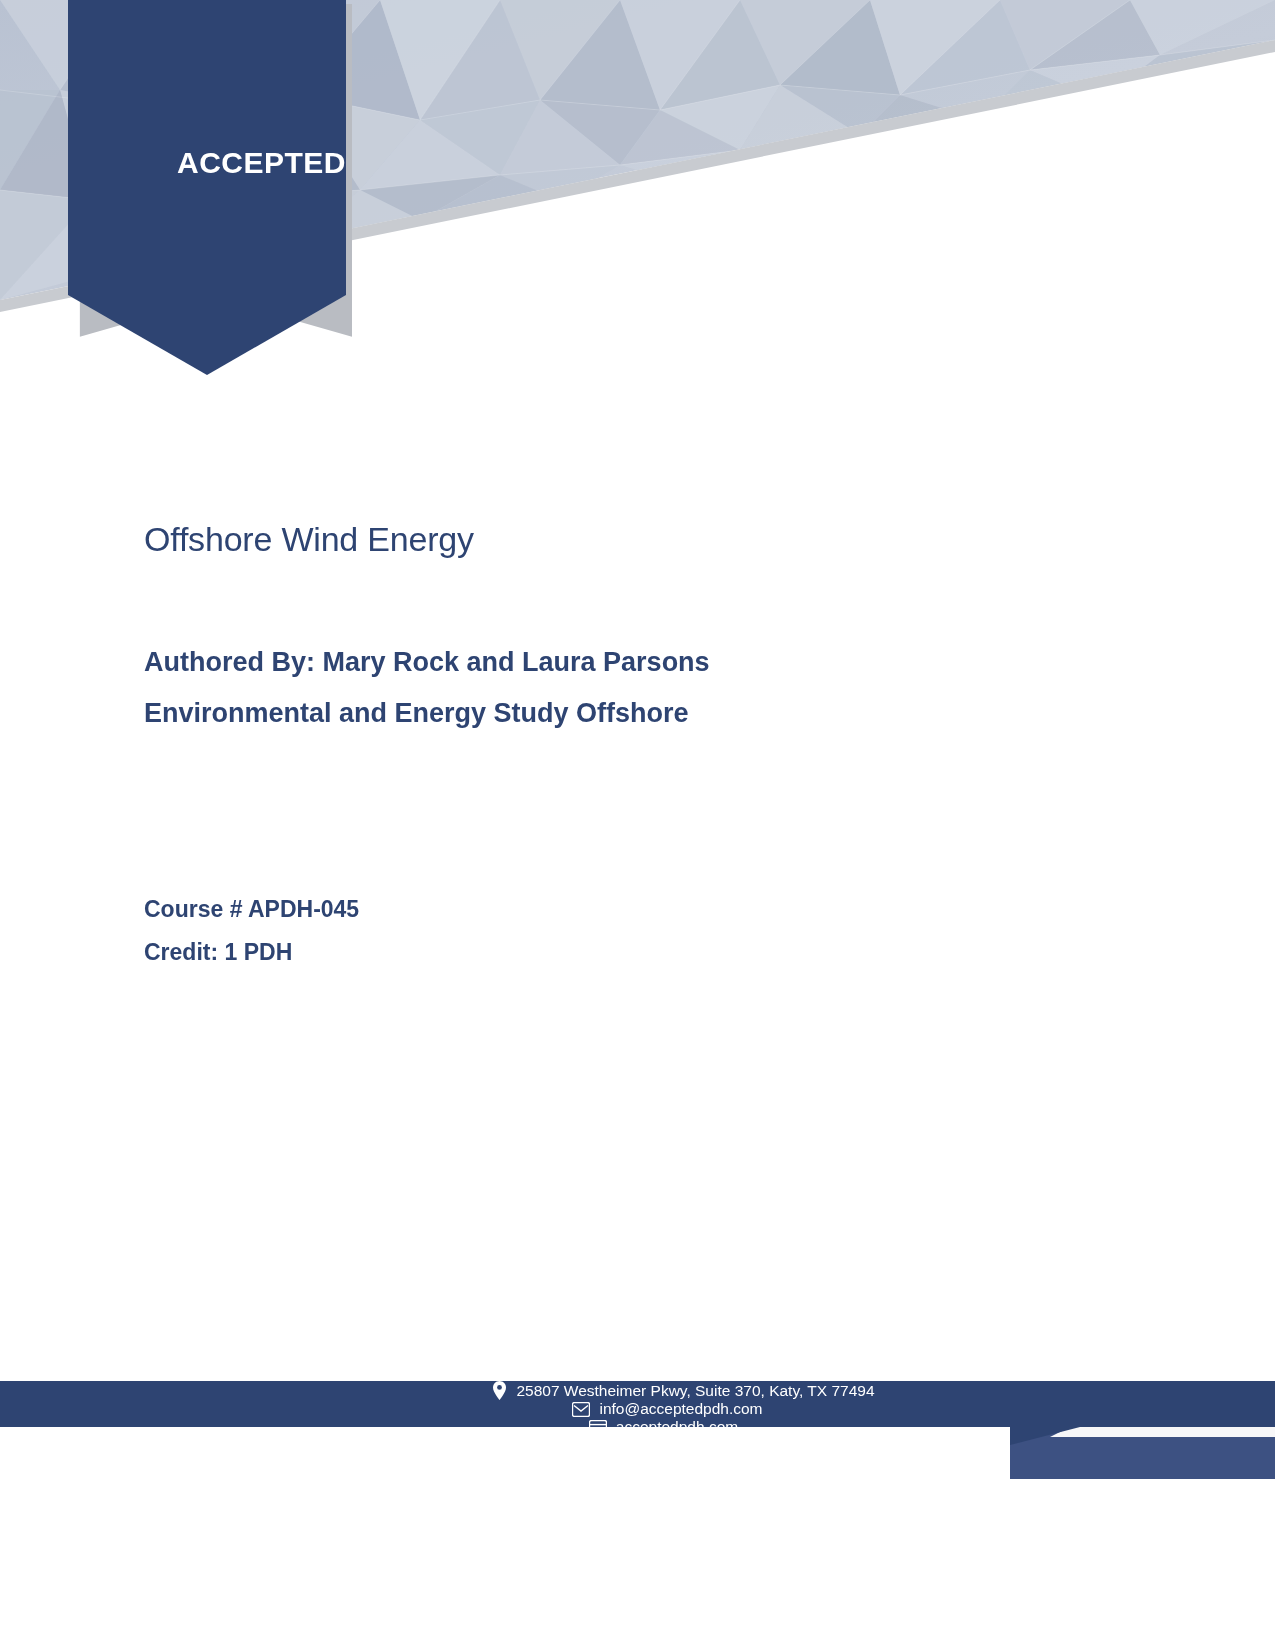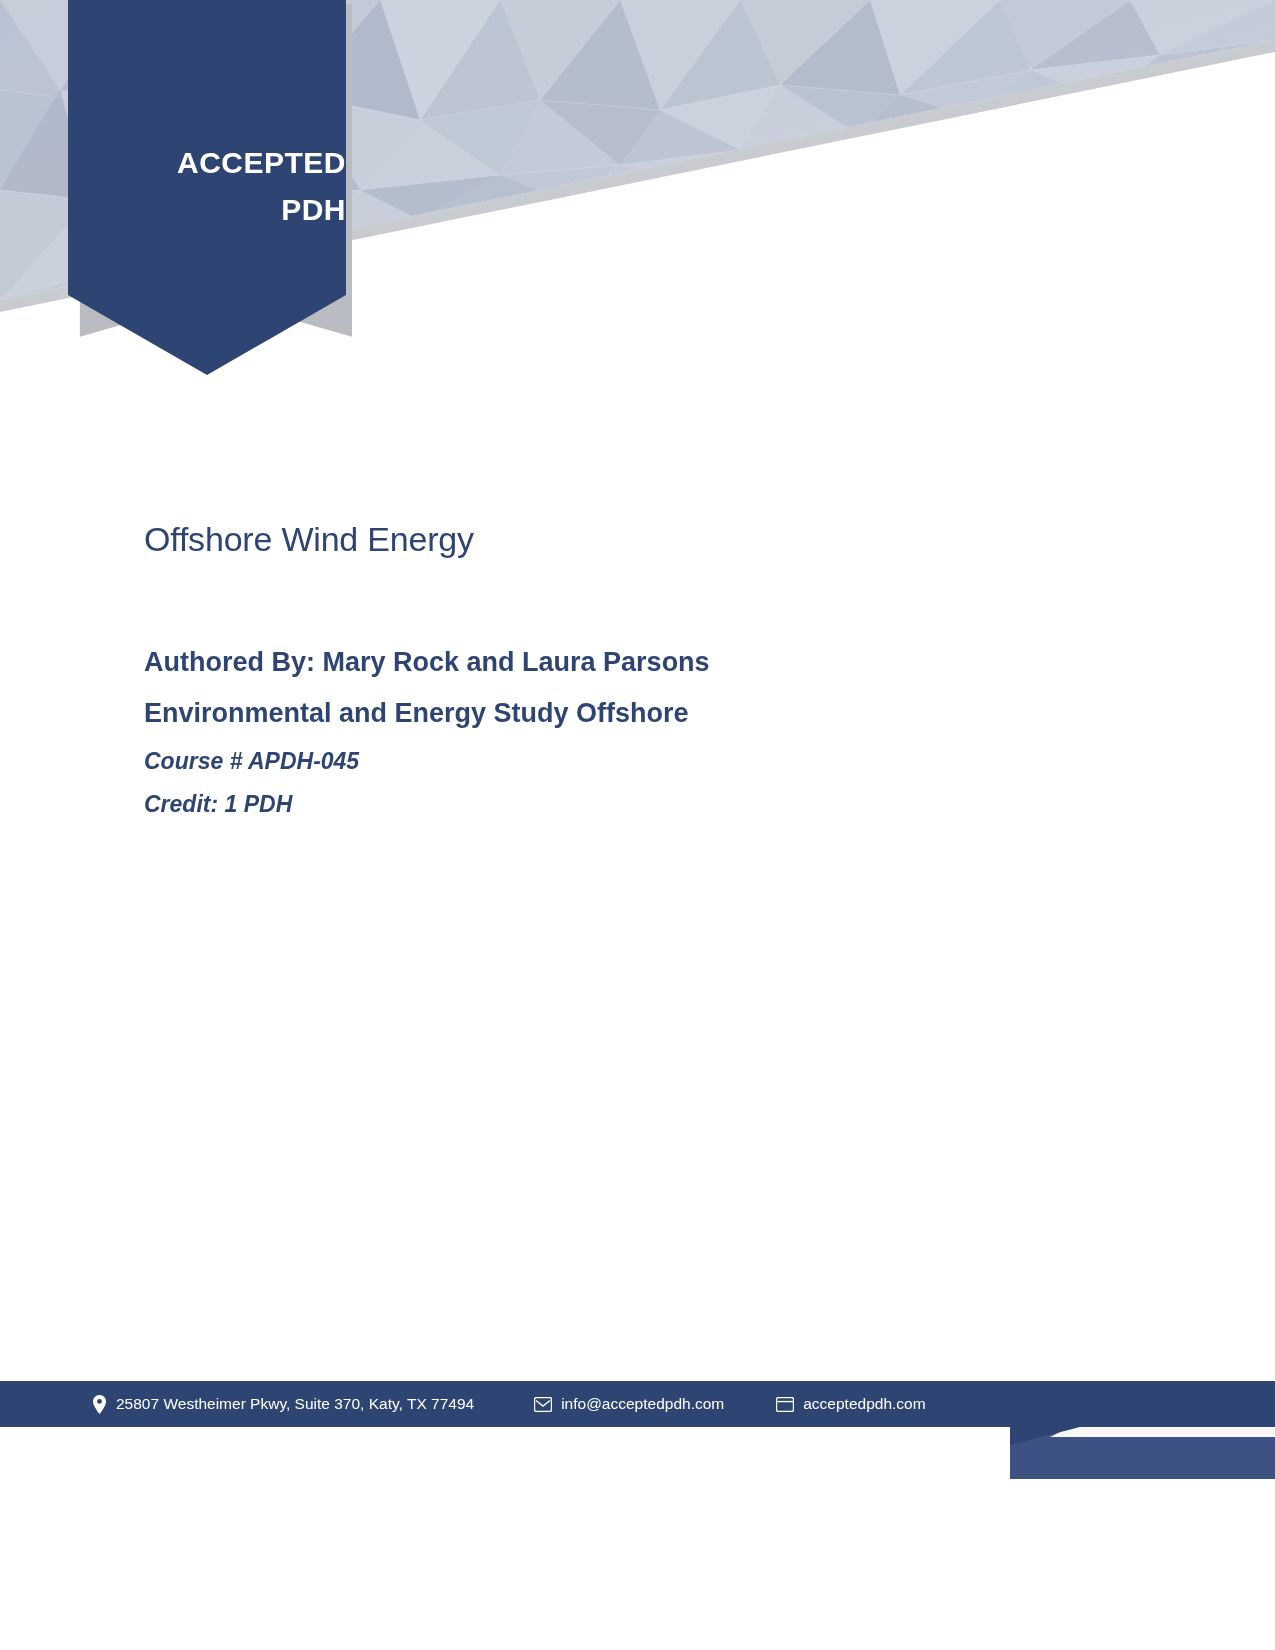--- a/index.html
+++ b/index.html
@@ -78,21 +78,21 @@
   .authors {
     margin-top: 78px;
   }
   .authors div {
     font-size: 27px;
     font-weight: bold;
     color: #2e4472;
     line-height: 1.9;
   }
   .course-block {
-    font-style: italic;
+    margin-top: 148px;
   }
   .course-block div {
     font-size: 23px;
     font-weight: bold;
     color: #2e4472;
     line-height: 1.9;
   }
 
   
   .footer {
@@ -120,20 +120,21 @@
   .footer-content {
     position: absolute;
     top: 0;
     left: 0;
     width: 1275px;
     height: 46px;
     display: flex;
     align-items: center;
     color: #ffffff;
     font-size: 15.5px;
+    flex-direction: column;
   }
   .footer-item {
     display: flex;
     align-items: center;
     white-space: nowrap;
   }
   .footer-item .ficon {
     display: inline-flex;
     align-items: center;
     justify-content: center;
@@ -230,21 +231,20 @@
 
 <div class="ribbon">
   <svg class="ribbon-shadow" width="284" height="380" viewBox="0 0 284 380" xmlns="http://www.w3.org/2000/svg">
     <path d="M6,0 L284,0 L284,340 L145,300 L6,340 Z" fill="#b9bcc2"></path>
   </svg>
   <svg width="278" height="380" viewBox="0 0 278 380" xmlns="http://www.w3.org/2000/svg" style="position:absolute;top:0;left:0;">
     <path d="M0,0 L278,0 L278,295 L139,375 L0,295 Z" fill="#2e4472"></path>
   </svg>
   <div class="ribbon-label">
     <span>ACCEPTED</span>
-    <span class="line2">PDH</span>
   </div>
 </div>
 
 <div class="doc-body">
   <h1 class="doc-title">Offshore Wind Energy</h1>
 
   <div class="authors">
     <div>Authored By: Mary Rock and Laura Parsons</div>
     <div>Environmental and Energy Study Offshore</div>
   </div>

